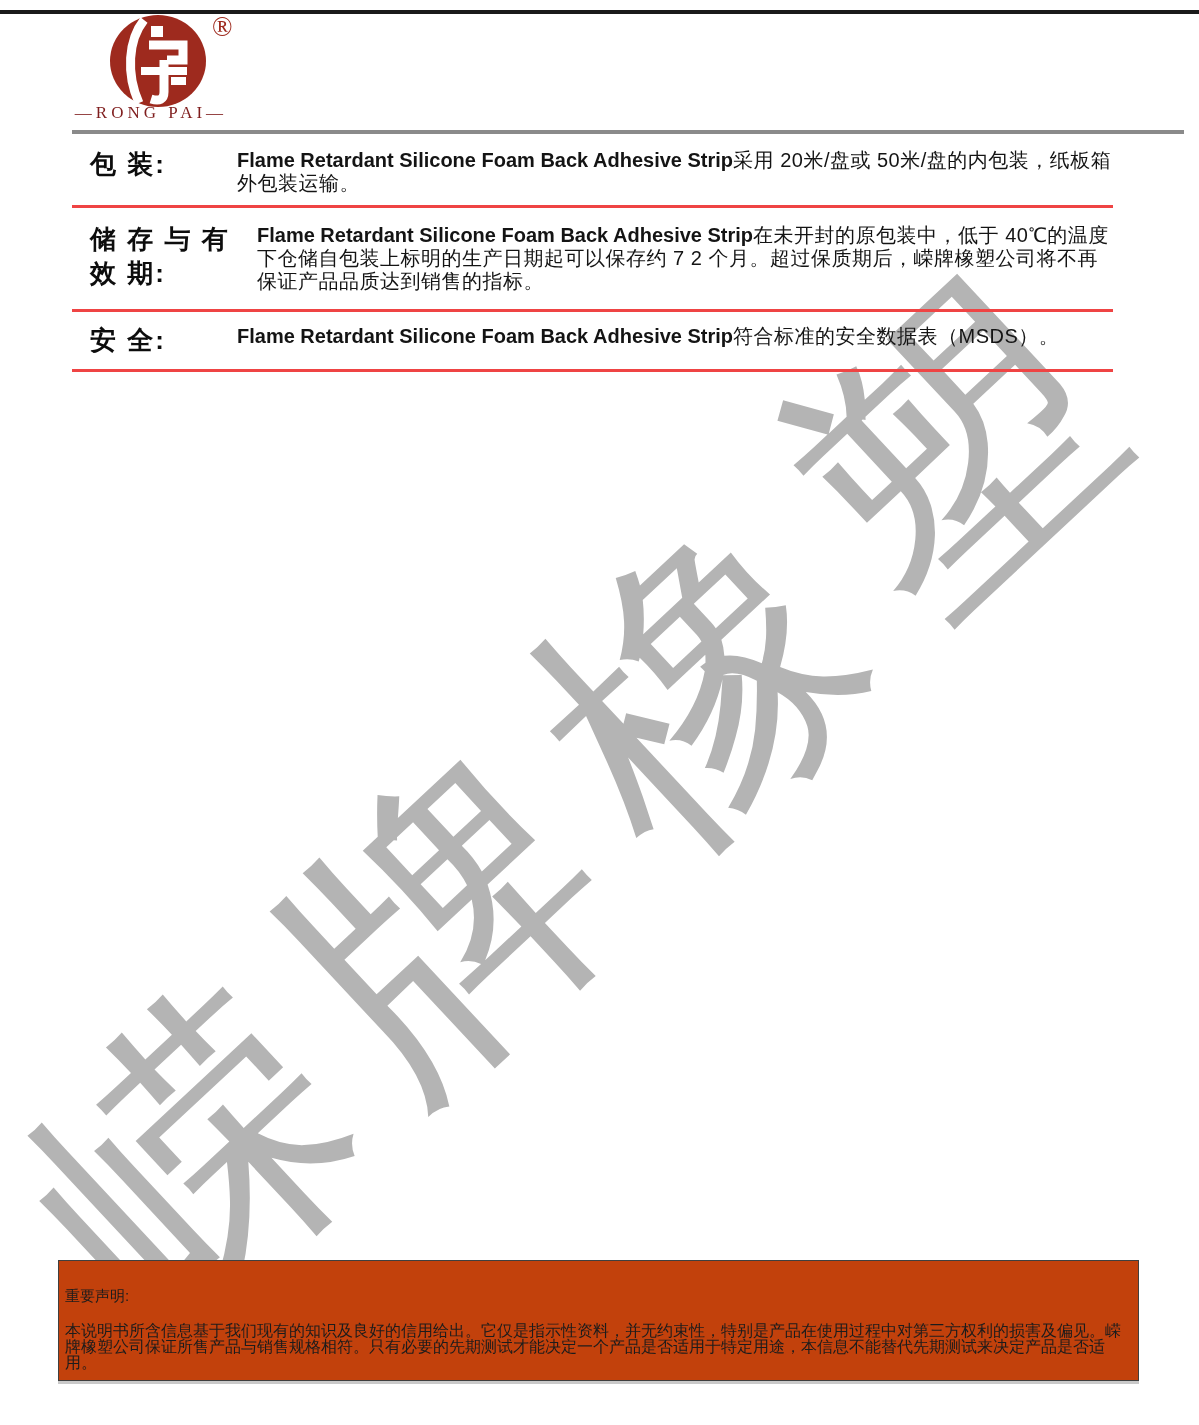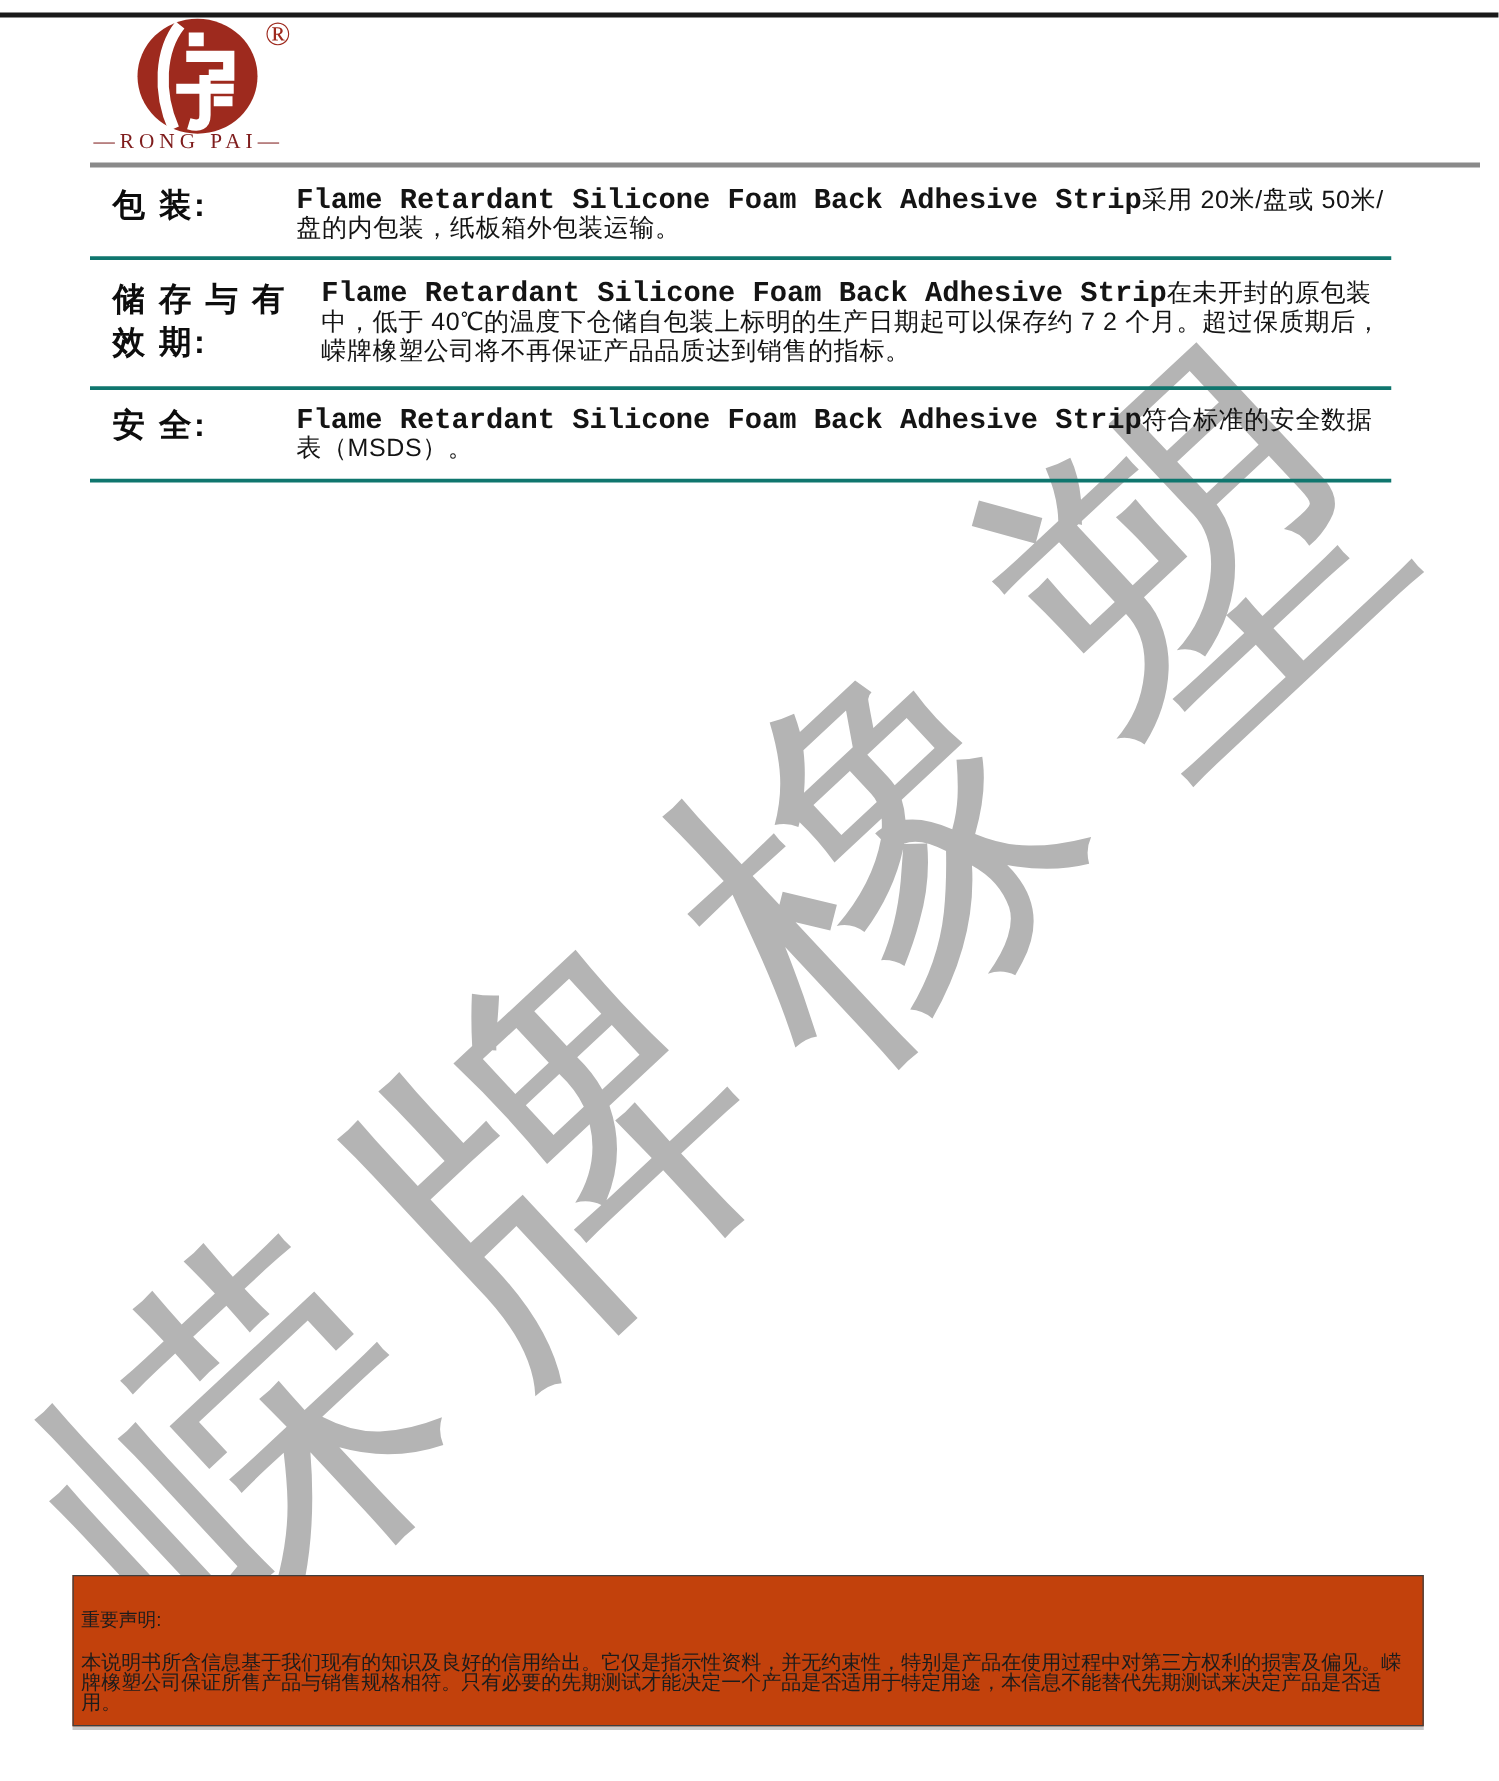--- a/index.html
+++ b/index.html
@@ -36,39 +36,39 @@
     text-align:center;
     font-size:17px;letter-spacing:4px;
     color:#7f1d1d;
     font-family:"Liberation Serif", serif;
     white-space:nowrap;
     z-index:2;
   }
   .header-rule{position:absolute;left:72px;top:130px;width:1112px;height:4px;background:#8a8a8a;z-index:1;}
   
   .spec-table{position:absolute;left:72px;top:134px;width:1041px;z-index:1;}
-  .spec-row{display:flex;border-bottom:3px solid #0f766e;}
+  .spec-row{display:flex;border-bottom:3px solid #ef4444;}
   .spec-row.r1{padding:13px 0 10px 0;min-height:42px;}
   .spec-row.r2{padding:14px 0 16px 0;gap:20px;}
   .spec-row.r3{padding:11px 0 12px 0;}
   .spec-label{
     width:165px;min-width:165px;box-sizing:border-box;
     padding-left:18px;
     font-weight:bold;font-size:26px;line-height:34px;
     letter-spacing:2px;color:#0d0d0d;
   }
   .spec-label span{display:block;}
   .spec-content{
     flex:1;font-size:20px;line-height:23px;color:#141414;
     letter-spacing:0.5px;
     padding-top:2px;
   }
   .spec-content b{
-    font-family:Liberation Mono, monospace;
-    font-size:23px;letter-spacing:0;
+    font-family:Liberation Sans, sans-serif;
+    font-size:20px;letter-spacing:0;
   }
   
   .notice{
     position:absolute;left:58px;top:1260px;width:1081px;height:121px;
     box-sizing:border-box;
     border:1px solid #3f3f3f;
     background:#c2410c;
     z-index:2;
     box-shadow:0 3px 0 #c9c9c9;
     padding:0 6px;

